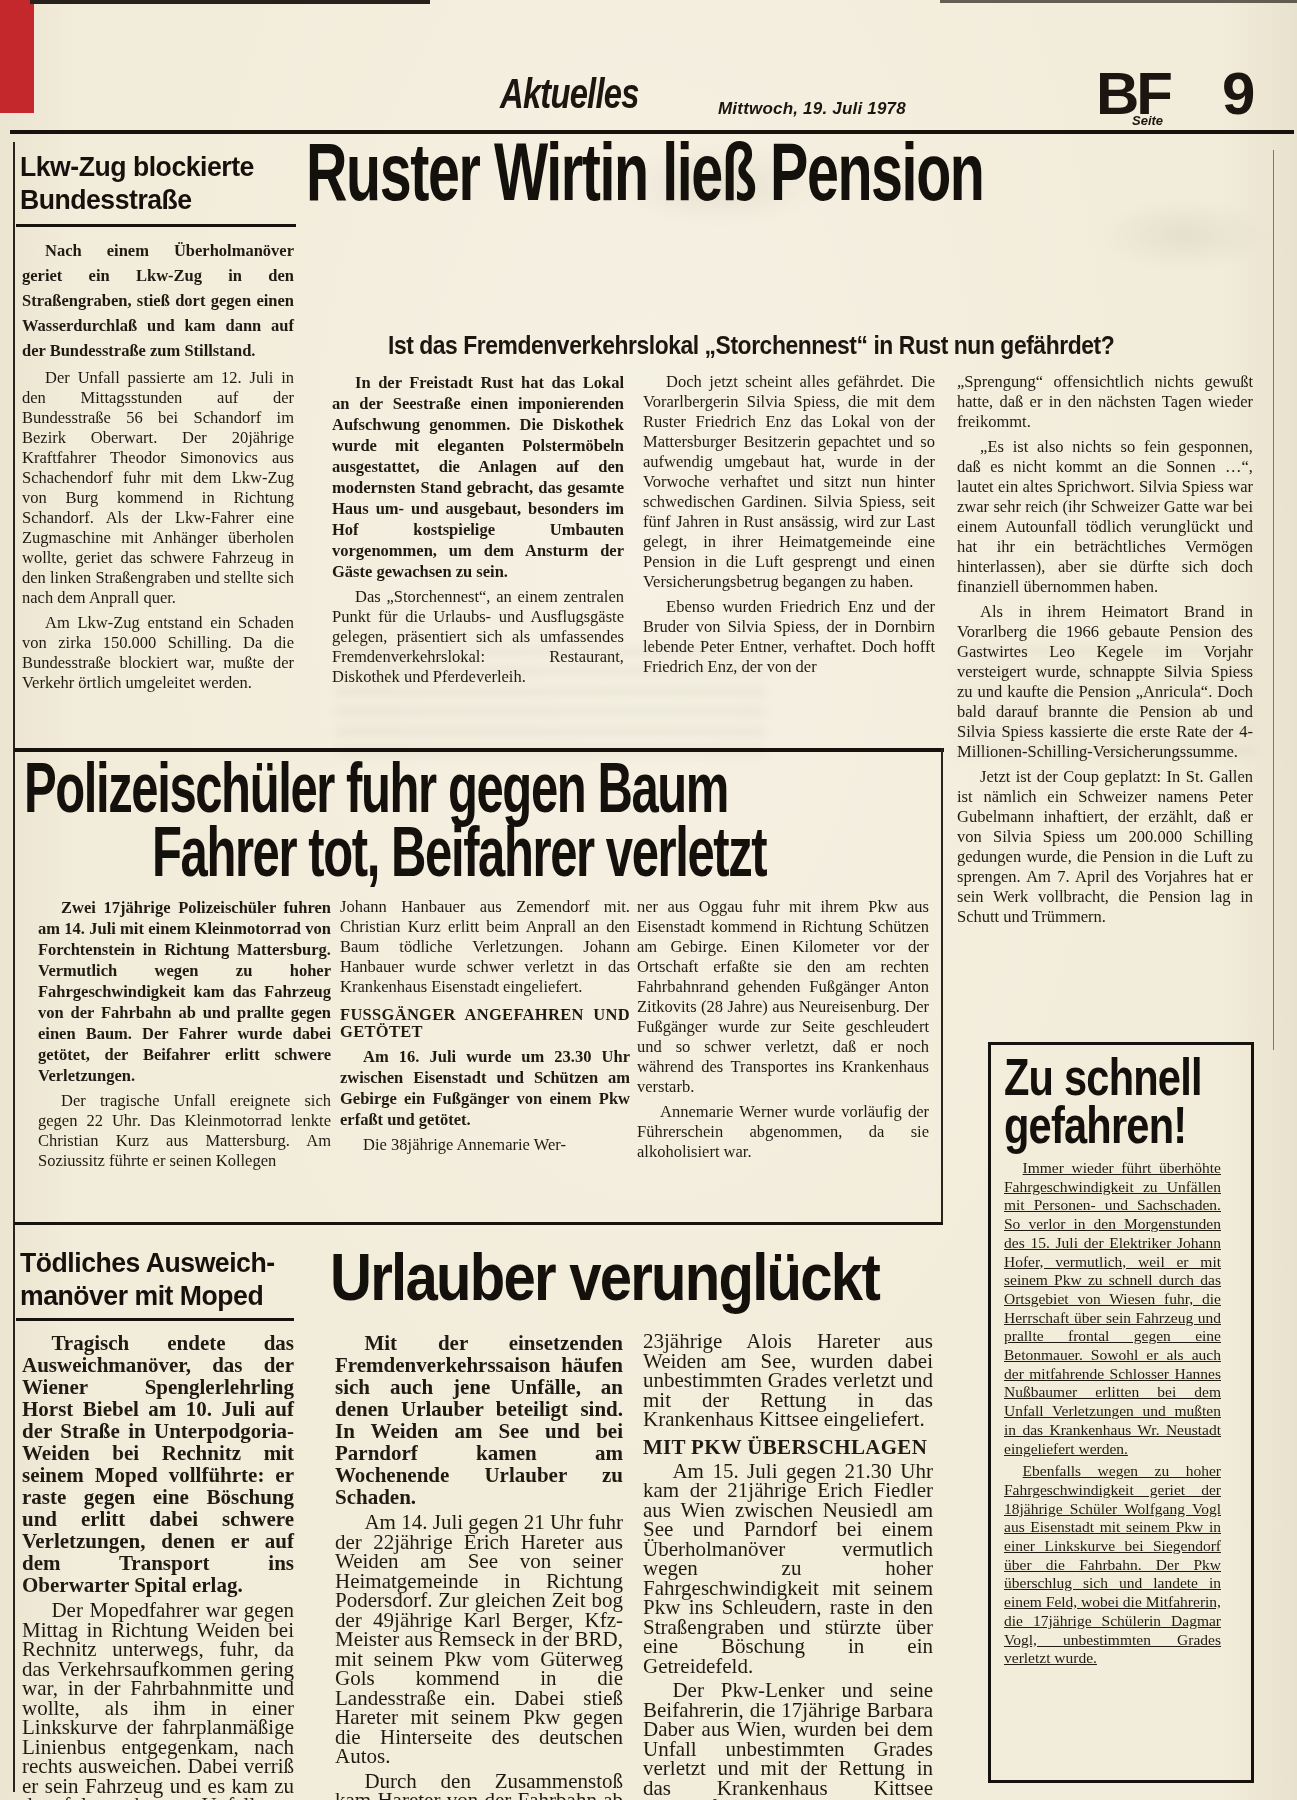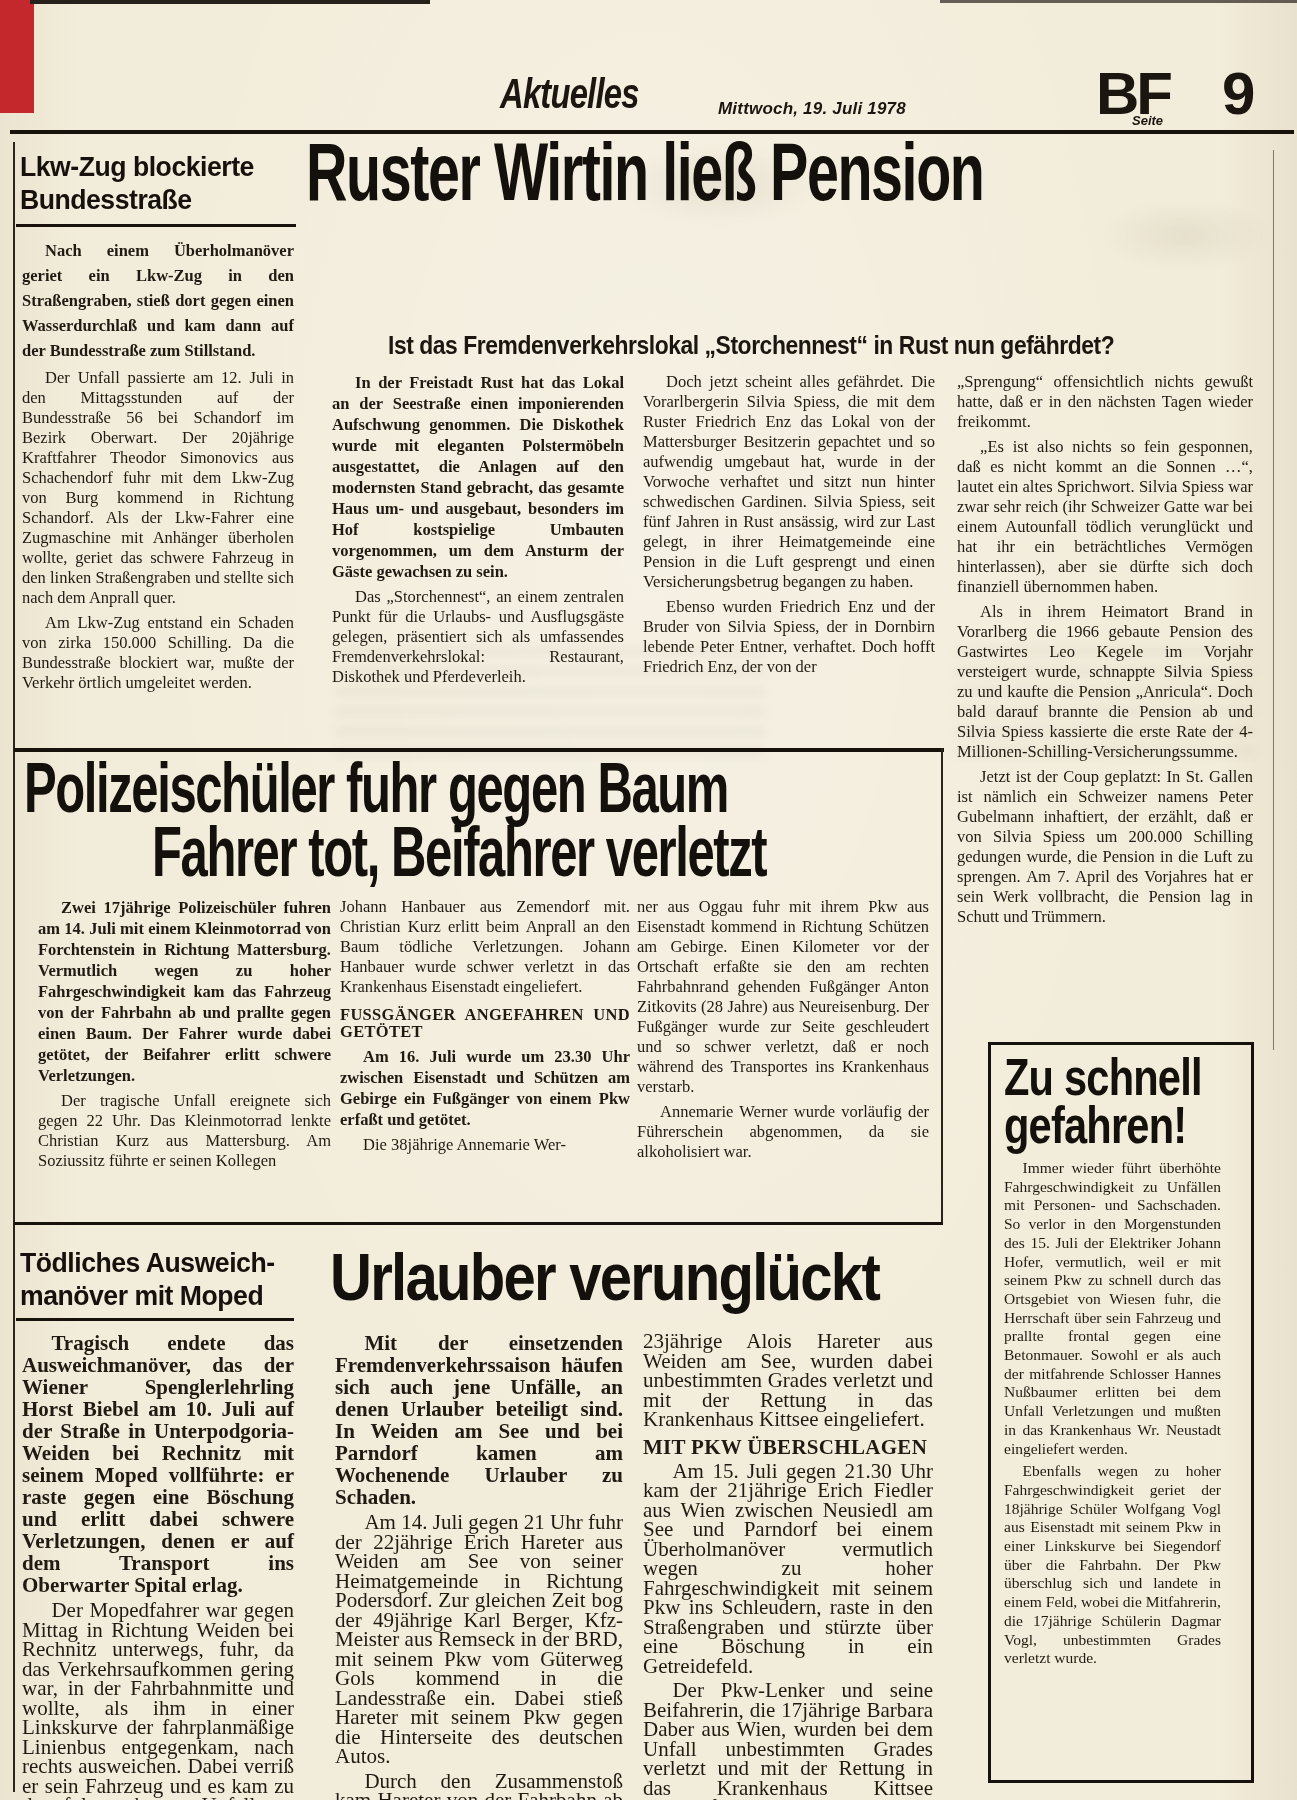--- a/index.html
+++ b/index.html
@@ -46,21 +46,21 @@
   .lead-mid{font-weight:bold;line-height:23px;}
   .subcap{font-weight:bold;text-indent:0 !important;margin:9px 0 6px 0 !important;letter-spacing:.3px;line-height:17px;}
   .col-sm{font-size:21px;line-height:19.5px;}
   .col-sm .lead-mid{line-height:22px;}
 
   
   .box-zs{position:absolute;left:988px;top:1042px;width:266px;height:741px;border:3px solid #16120d;box-sizing:border-box;padding:8px 14px 0 13px;}
   .box-zs h2{margin:0 0 10px 0;font:bold 52px/48px "Liberation Sans",sans-serif;letter-spacing:-1px;color:#14100b;}
   .box-zs h2 .cond{transform:scaleX(.80);}
   .box-zs .bodytext{font:15.5px/18.7px "Liberation Serif",serif;text-align:justify;color:#201a12;}
-  .box-zs .bodytext p{margin:0 16px 4px 0;text-indent:1.2em;hyphens:auto;}
+  .box-zs .bodytext p{margin:0 16px 4px 0;text-indent:1.2em;hyphens:auto;text-decoration:underline;}
 
   .red-bar{position:absolute;left:0;top:0;width:34px;height:113px;background:#c5282c;}
   .topline-a{left:30px;top:0;width:400px;height:4px;background:#26211a;}
   .topline-b{left:940px;top:0;width:357px;height:3px;background:#26211a;opacity:.7;}
 </style>
 </head>
 <body>
 
 <div class="page">
 

